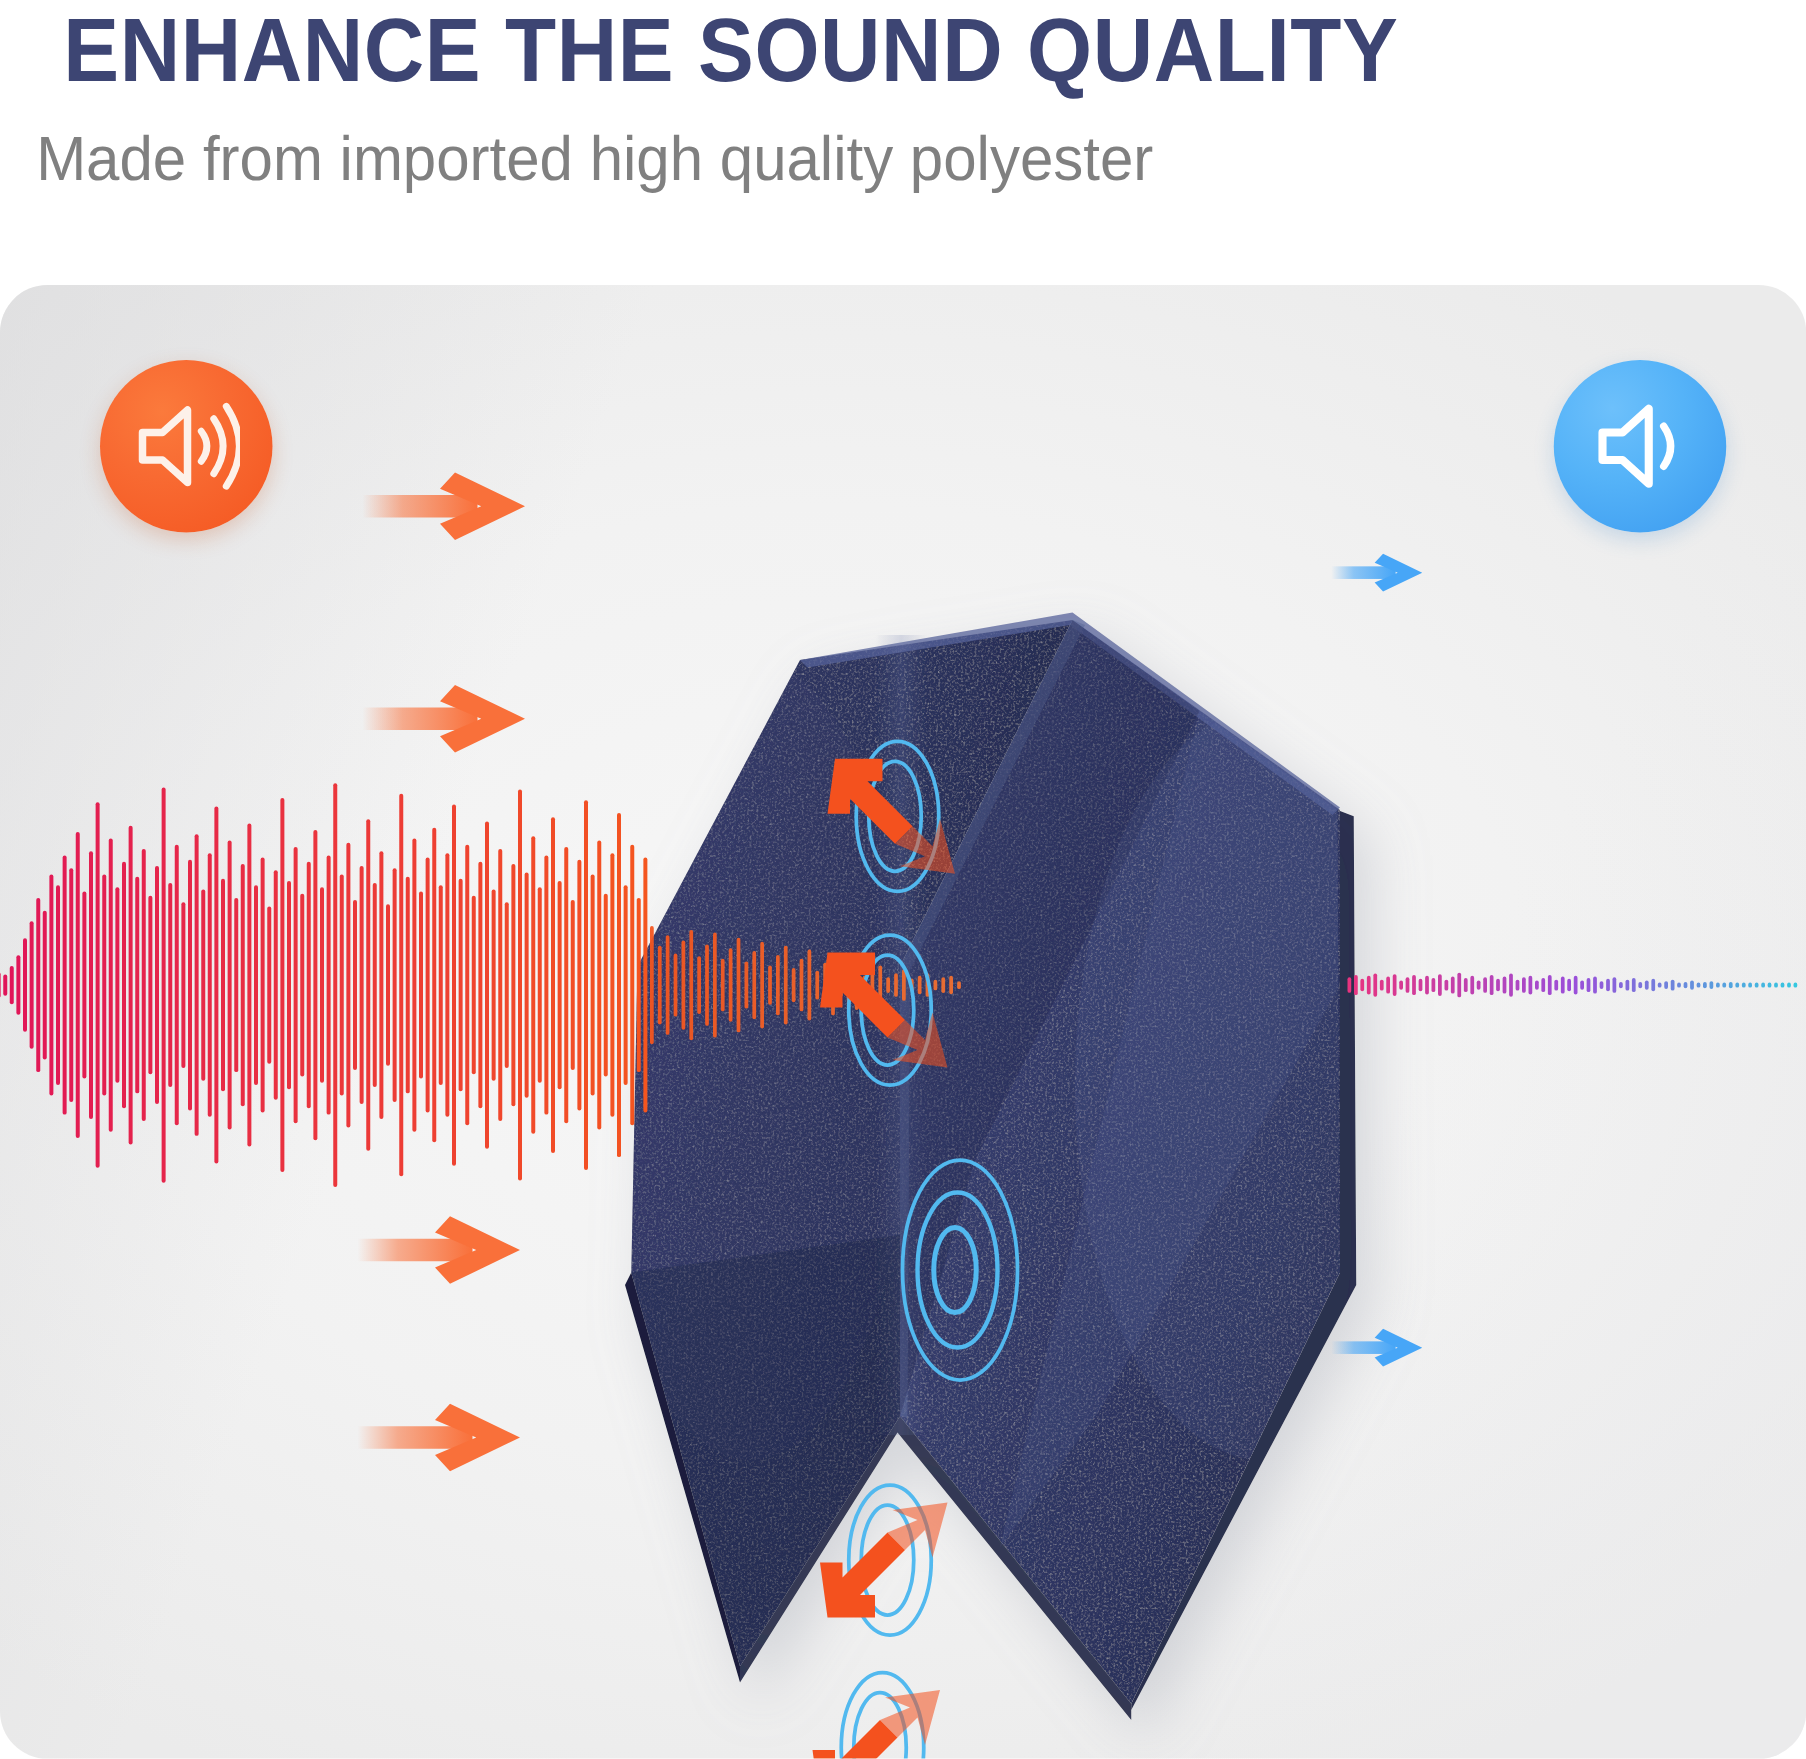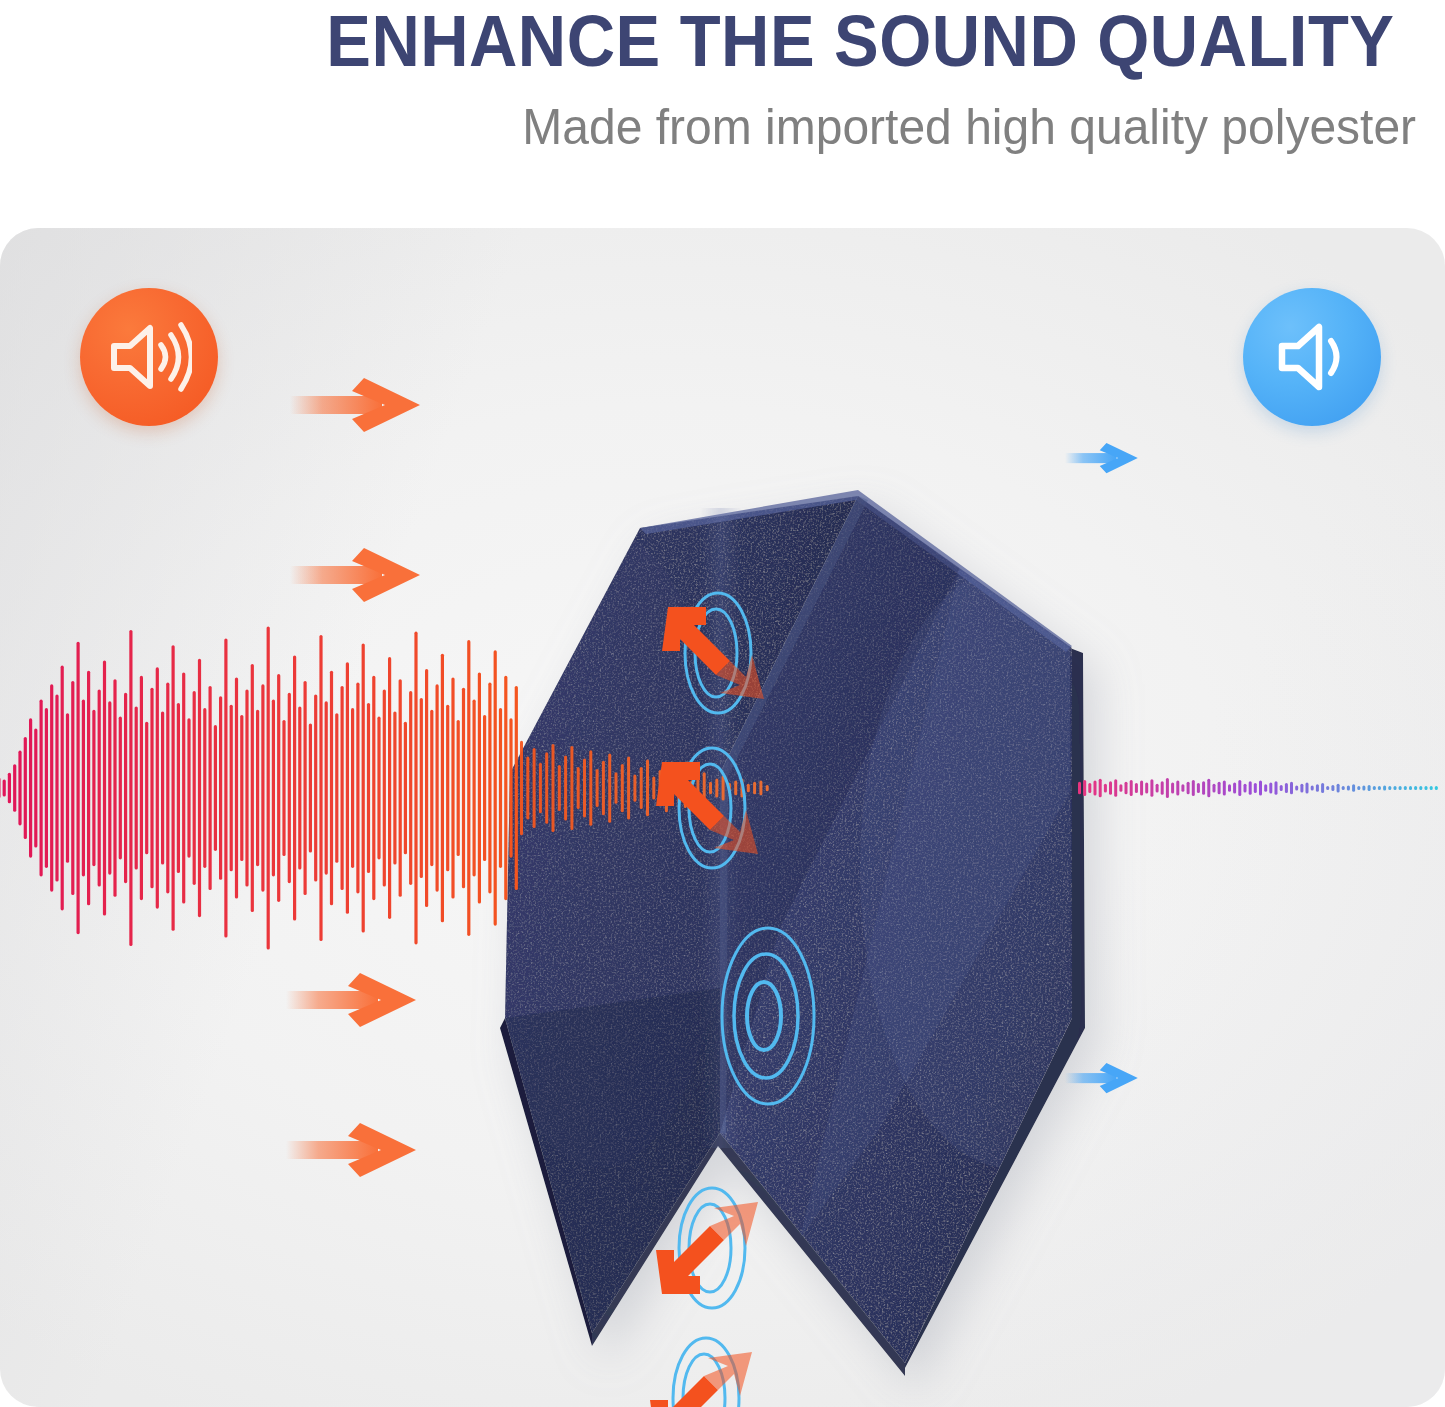--- a/index.html
+++ b/index.html
@@ -14,21 +14,21 @@
     overflow: hidden;
     position: relative;
   }
 
   
   #header {
     position: absolute;
     left: 0; top: 0;
     width: 1445px;
     height: 215px;
-    text-align: right;
+    text-align: left;
   }
   #headline {
     position: absolute;
     left: 0; top: 2px;
     width: 1445px;
     font-size: 72px;
     line-height: 78px;
     font-weight: bold;
     letter-spacing: 0.5px;
     color: #3d4573;

